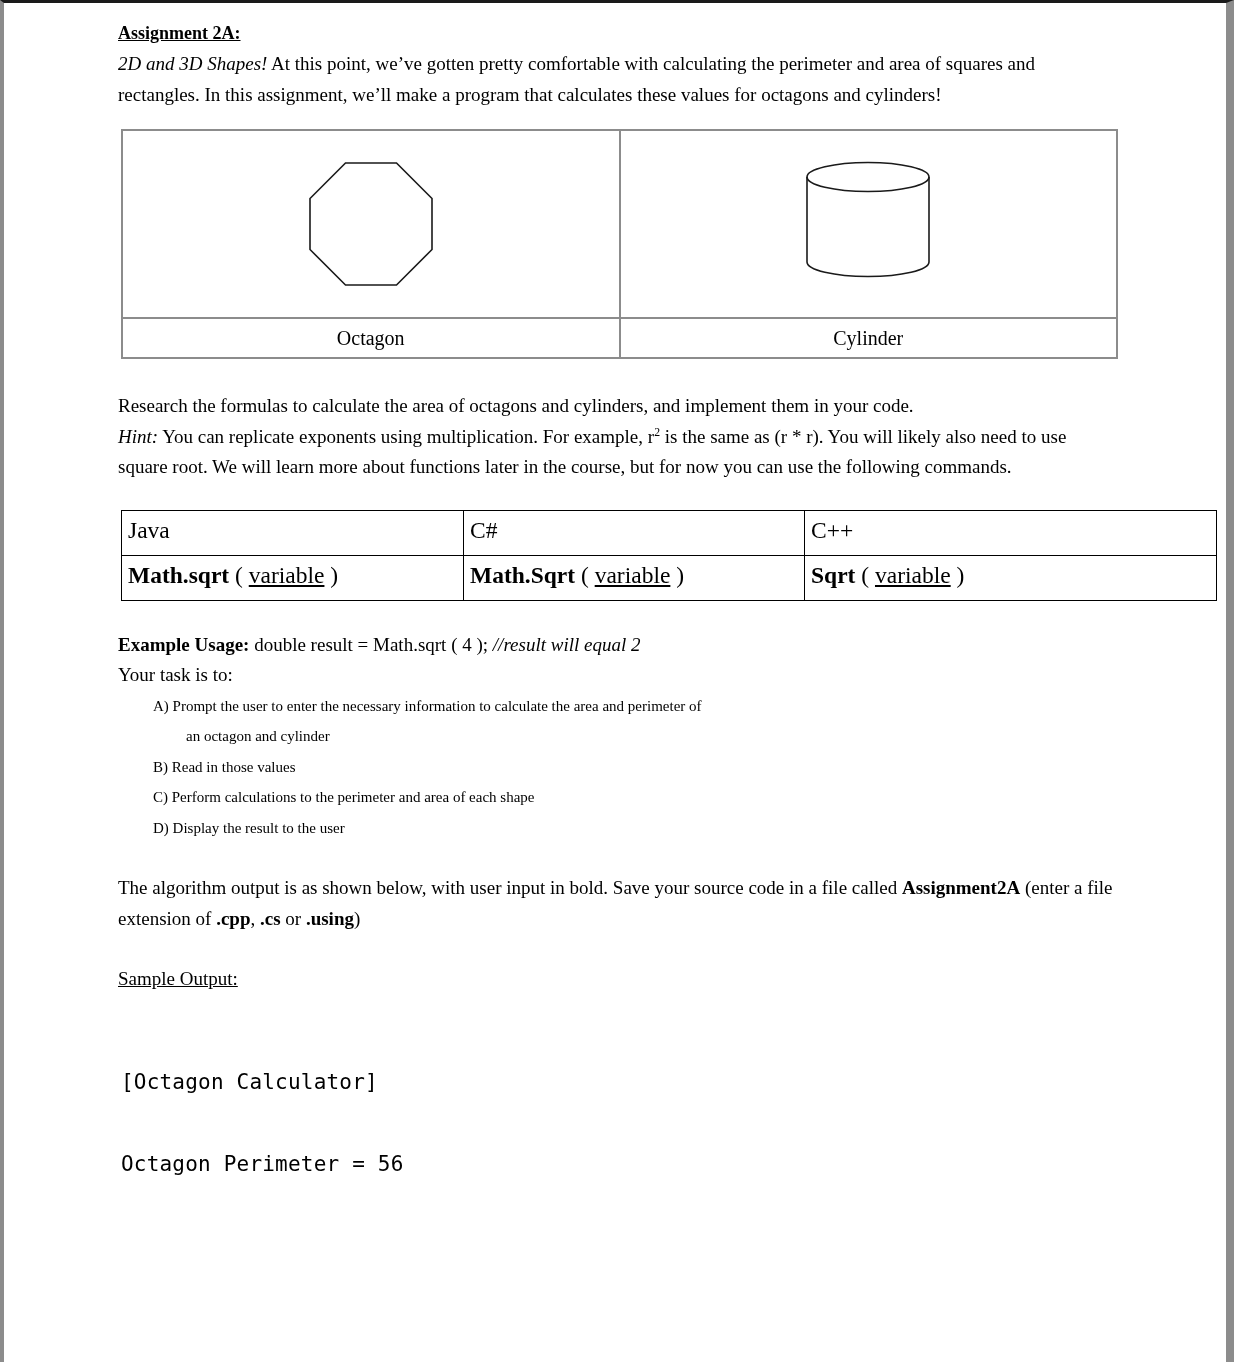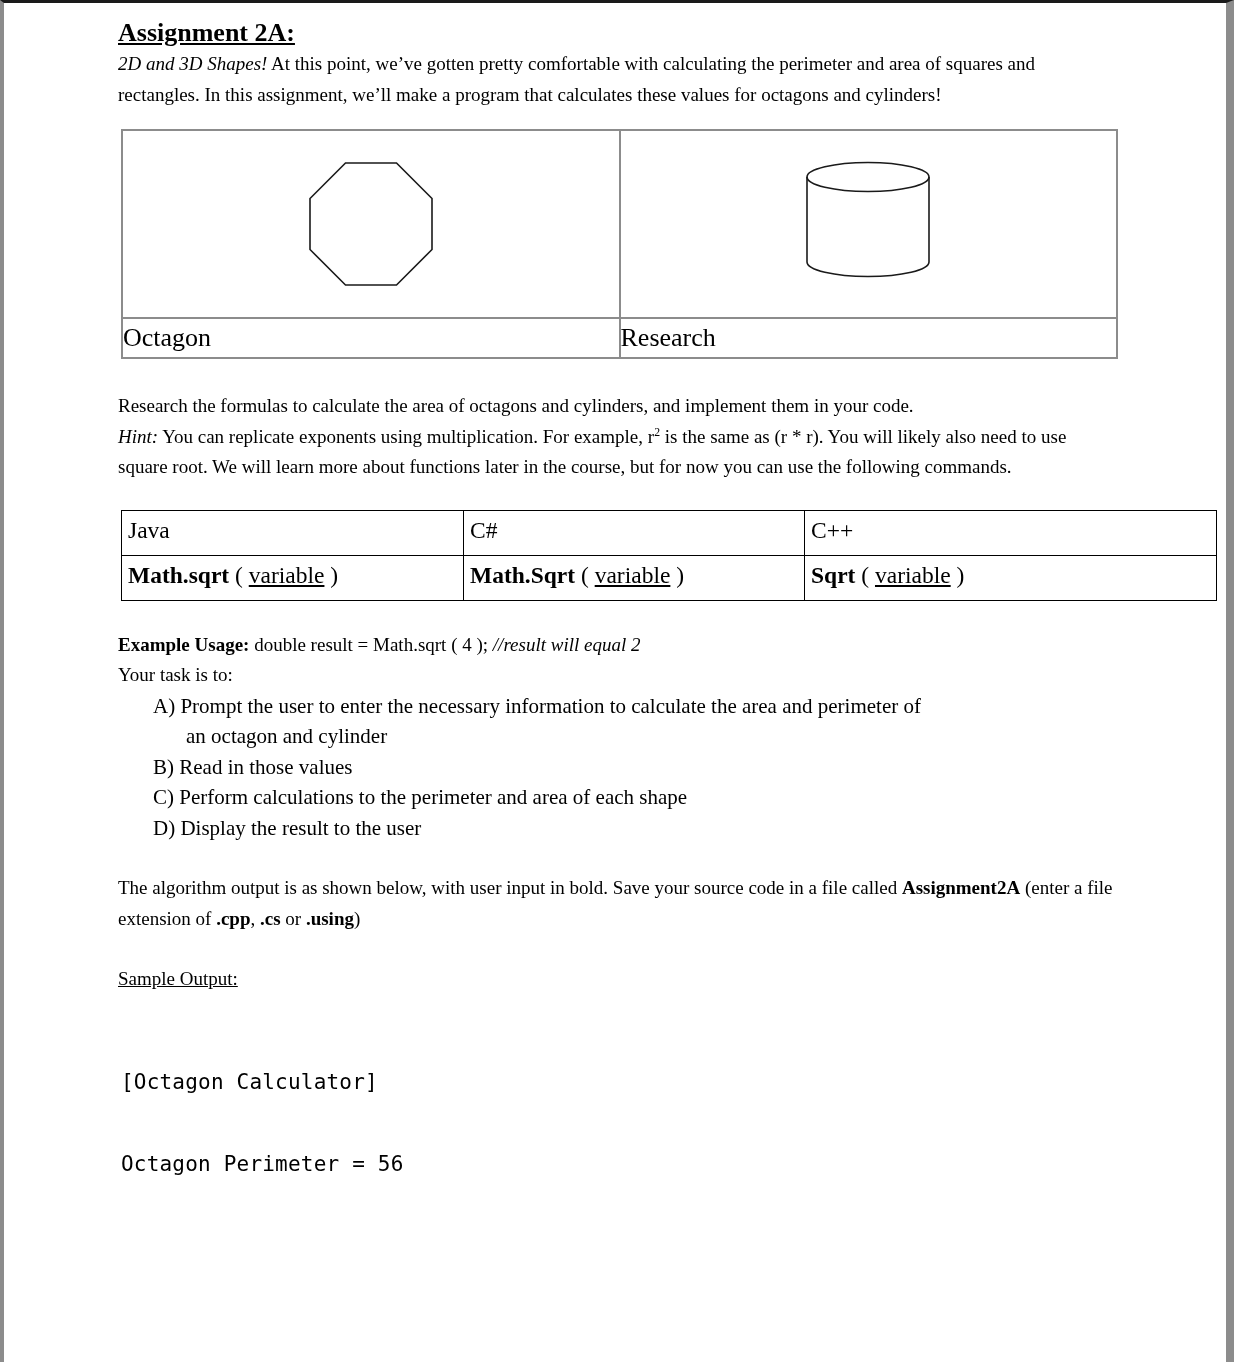--- a/index.html
+++ b/index.html
@@ -39,21 +39,21 @@
   .doc-body {
     margin: 0 0 0 114px;
     width: 1000px;
     font-size: 23.5px;
     line-height: 30px;
   }
 
   .title-line {
     font-weight: bold;
     text-decoration: underline;
-    font-size: 26px;
+    font-size: 18px;
     line-height: 32px;
   }
   .para {
     margin: 0;
     font-size: 19px;
     line-height: 30.5px;
   }
   .para.gap-before { margin-top: 30px; }
   i, .ital { font-style: italic; }
   b, .bold { font-weight: bold; margin-top: 41px; }
@@ -68,22 +68,22 @@
     table-layout: fixed;
   }
   .shapes-table td {
     border: 2px solid #8c8c8c;
     padding: 0;
     vertical-align: middle;
   }
   .shape-cell { height: 186px; text-align: center; }
   .shape-label {
     height: 38px;
-    text-align: left;
-    font-size: 26px;
+    text-align: center;
+    font-size: 20px;
     line-height: 38px;
     font-family: "Liberation Serif", "DejaVu Serif", serif;
   }
   .shape-art { display: block; margin: 0 auto; }
 
   
   .cmd-table {
     margin: 27px 0 0 117px;
     width: 1096px;
     border-collapse: collapse;
@@ -100,21 +100,21 @@
   .cmd-table .col1 { width: 335px; }
   .cmd-table .col2 { width: 334px; }
 
   
   .task-list {
     margin: 0;
     padding: 0 0 0 37px;
     list-style: none;
   }
   .task-list li {
-    font-size: 21px;
+    font-size: 15px;
     line-height: 30.5px;
     text-indent: -2px;
     padding-left: 0;
   }
   .task-list li .cont {
     display: block;
     padding-left: 33px;
   }
 
   
@@ -155,21 +155,21 @@
         <svg class="shape-art" width="130" height="126" viewBox="0 0 130 126">
           <path d="M4,16 L4,101" fill="none" stroke="#1a1a1a" stroke-width="1.6"></path>
           <path d="M126,16 L126,101" fill="none" stroke="#1a1a1a" stroke-width="1.6"></path>
           <ellipse cx="65" cy="16" rx="61" ry="14.5" fill="none" stroke="#1a1a1a" stroke-width="1.6"></ellipse>
           <path d="M4,101 A61,14.5 0 0 0 126,101" fill="none" stroke="#1a1a1a" stroke-width="1.6"></path>
         </svg>
       </td>
     </tr>
     <tr>
       <td class="shape-label">Octagon</td>
-      <td class="shape-label">Research</td>
+      <td class="shape-label">Cylinder</td>
     </tr>
   </tbody>
       </table>
 
   <div class="doc-body" style="margin-top:32px;">
     <p class="para">Research the formulas to calculate the area of octagons and cylinders, and implement them in your code.</p>
     <p class="para"><i>Hint:</i><span> You can replicate exponents using multiplication. For example, r</span><sup>2</sup><span> is the same as (r * r). You will likely also need to use square root. We will learn more about functions later in the course, but for now you can use the following commands.</span></p>
   </div>
 
   <table class="cmd-table">

